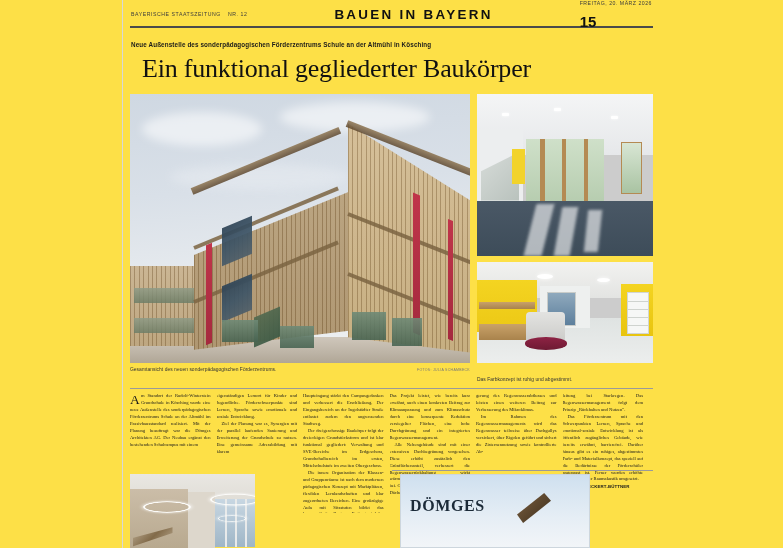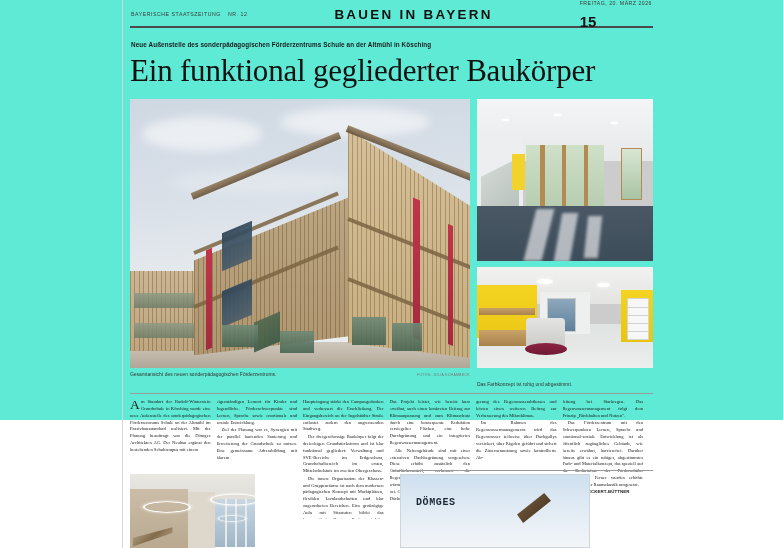--- a/index.html
+++ b/index.html
@@ -10,22 +10,22 @@
   body {
     width: 783px;
     height: 548px;
     overflow: hidden;
     font-family: "Liberation Serif", serif;
     color: #1a1a1a;
   }
   .page {
     position: relative;
     width: 783px;
-    height: 420px;
-    background: #5eead4;
+    height: 548px;
+    background: #fde047;
   }
   
   .gutter {
     position: absolute;
     top: 0;
     left: 122px;
     width: 1px;
     height: 548px;
     background: #d8d8d8;
   }
@@ -94,26 +94,26 @@
     font-family: "Liberation Sans", sans-serif;
     font-weight: bold;
     font-size: 6.3px;
     letter-spacing: 0.12px;
     color: #1a1a1a;
     margin-top: 13px;
     margin-left: 1px;
   }
   .headline {
     font-family: "Liberation Serif", serif;
-    font-size: 31px;
+    font-size: 26px;
     line-height: 1.12;
     letter-spacing: -0.2px;
     color: #111;
     margin-top: 6px;
-    margin-left: 0px;
+    margin-left: 12px;
   }
 
   
   .photos {
     position: relative;
     margin-top: 11px;
     display: flex;
     gap: 7px;
   }
   .photo-main-wrap { width: 340px; }
@@ -385,26 +385,25 @@
     left: 262px;
     top: 470px;
     width: 261px;
     height: 0.6px;
     background: #9a9a9a;
   }
   .ad-brand {
     position: absolute;
     left: 9px;
     top: 22px;
-    font-family: Liberation Mono, monospace;
+    font-family: Liberation Serif, serif;
     font-weight: bold;
-    font-size: 10px;
+    font-size: 16px;
     letter-spacing: 0.6px;
     color: #1b2a38;
-    margin-left: 6px;
   }
   .ad-logo {
     position: absolute;
     right: 38px;
     top: 18px;
     width: 34px;
     height: 30px;
     background: linear-gradient(135deg,#7b6040 0%, #3c2d1c 100%);
     clip-path: polygon(18% 100%, 0% 72%, 80% 0%, 100% 26%);
   }

